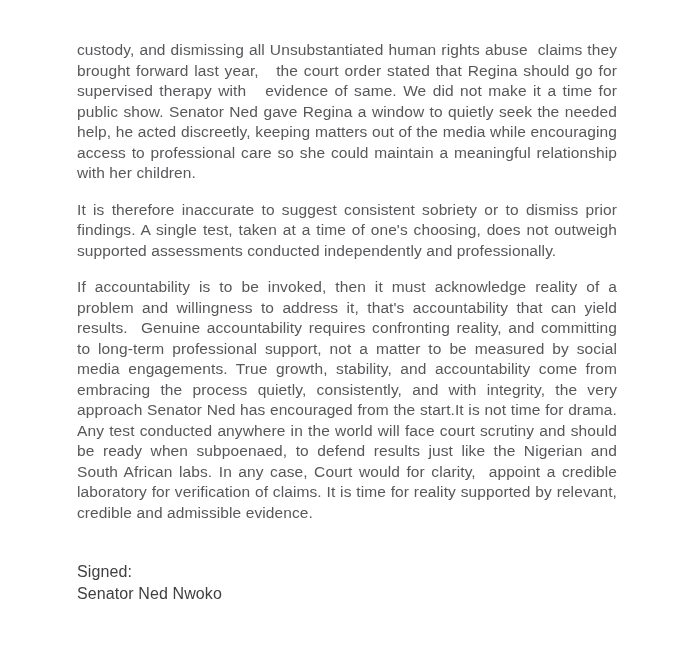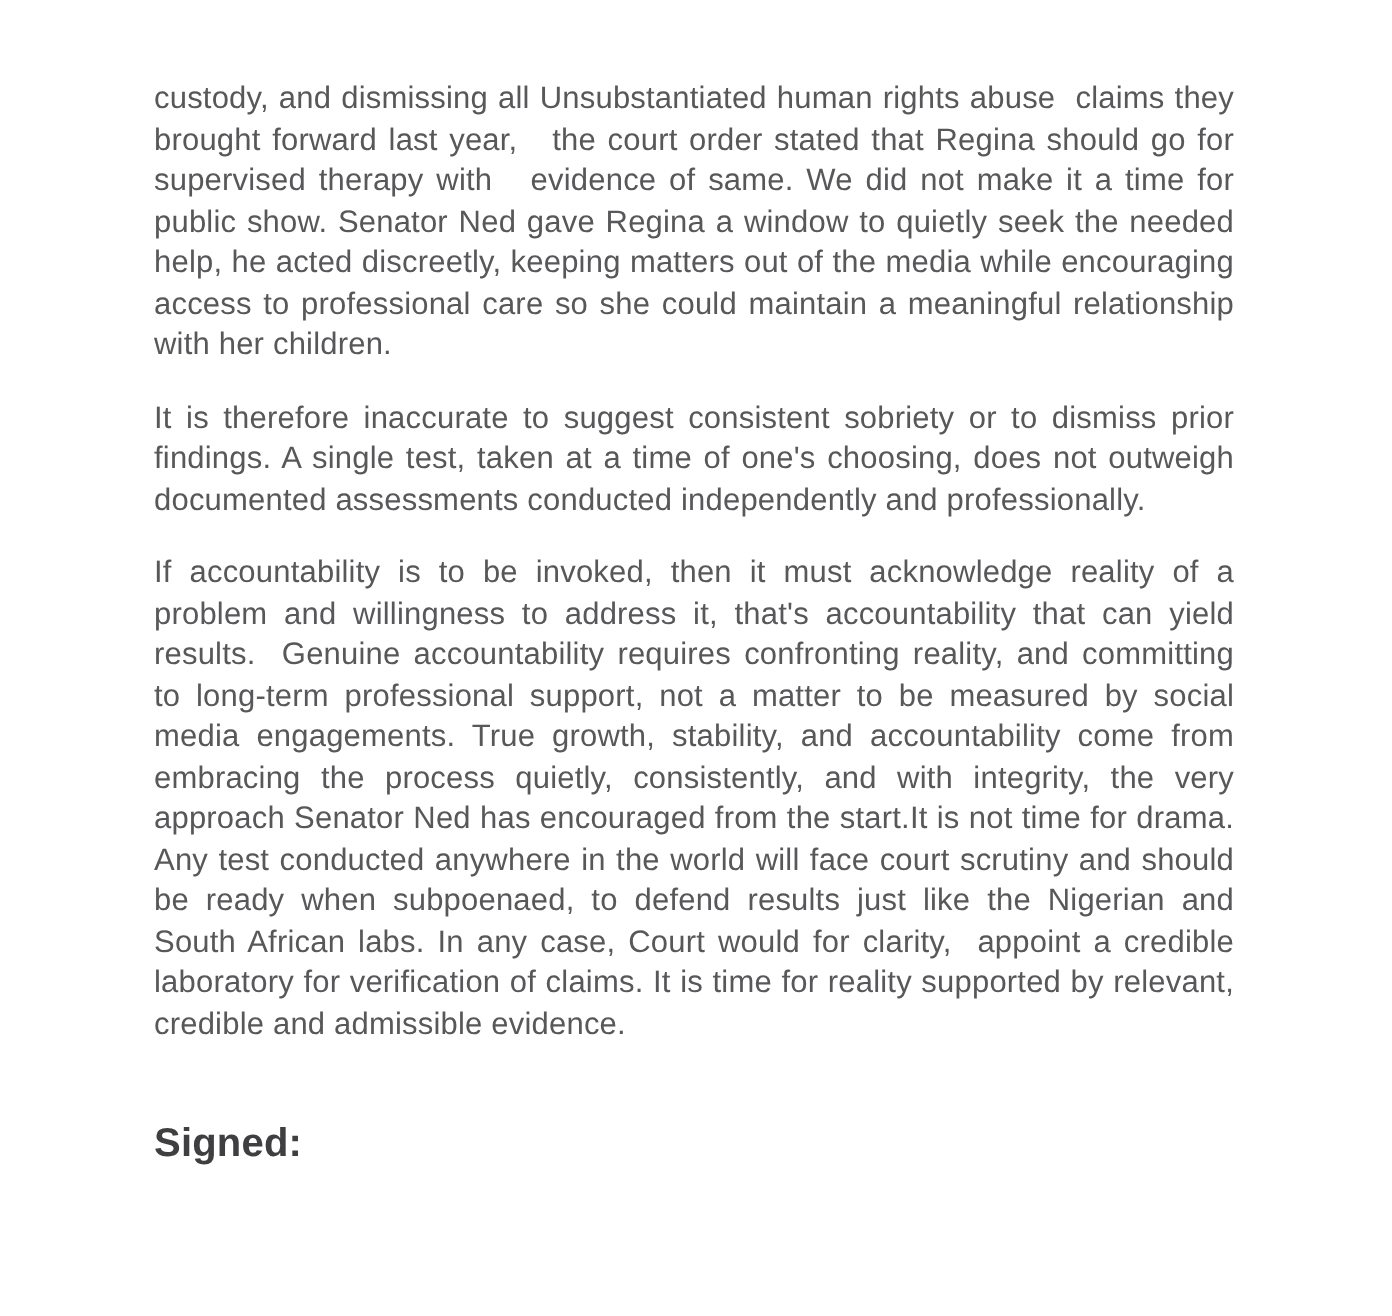--- a/index.html
+++ b/index.html
@@ -29,32 +29,33 @@
     color: #58585b;
     text-align: justify;
     white-space: pre-wrap;
     letter-spacing: 0.1px;
   }
   .signature {
     margin-top: 38px;
     color: #3f3f41;
   }
   .signature div {
-    font-size: 20px;
+    font-size: 16px;
     line-height: 22px;
-    font-weight: bold;
+    font-weight: normal;
     letter-spacing: 0.1px;
   }
 </style>
 </head>
 <body>
 
 <div class="page">
   <div class="content">
     <p class="body-para">custody, and dismissing all Unsubstantiated human rights abuse  claims they brought forward last year,   the court order stated that Regina should go for supervised therapy with   evidence of same. We did not make it a time for public show. Senator Ned gave Regina a window to quietly seek the needed help, he acted discreetly, keeping matters out of the media while encouraging access to professional care so she could maintain a meaningful relationship with her children.</p>
-    <p class="body-para">It is therefore inaccurate to suggest consistent sobriety or to dismiss prior findings. A single test, taken at a time of one's choosing, does not outweigh documented assessments conducted independently and professionally.</p>
+    <p class="body-para">It is therefore inaccurate to suggest consistent sobriety or to dismiss prior findings. A single test, taken at a time of one's choosing, does not outweigh supported assessments conducted independently and professionally.</p>
     <p class="body-para">If accountability is to be invoked, then it must acknowledge reality of a problem and willingness to address it, that's accountability that can yield results.  Genuine accountability requires confronting reality, and committing to long-term professional support, not a matter to be measured by social media engagements. True growth, stability, and accountability come from embracing the process quietly, consistently, and with integrity, the very approach Senator Ned has encouraged from the start.It is not time for drama. Any test conducted anywhere in the world will face court scrutiny and should be ready when subpoenaed, to defend results just like the Nigerian and South African labs. In any case, Court would for clarity,  appoint a credible laboratory for verification of claims. It is time for reality supported by relevant, credible and admissible evidence.</p>
 
     <div class="signature">
       <div>Signed:</div>
+      <div>Senator Ned Nwoko</div>
     </div>
   </div>
 </div>
 
 </body></html>

